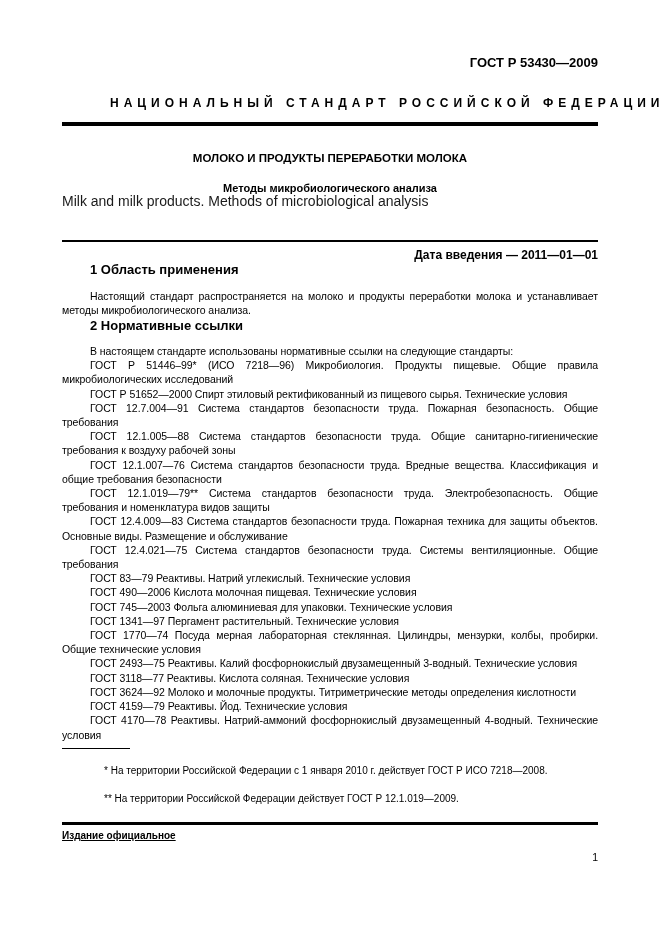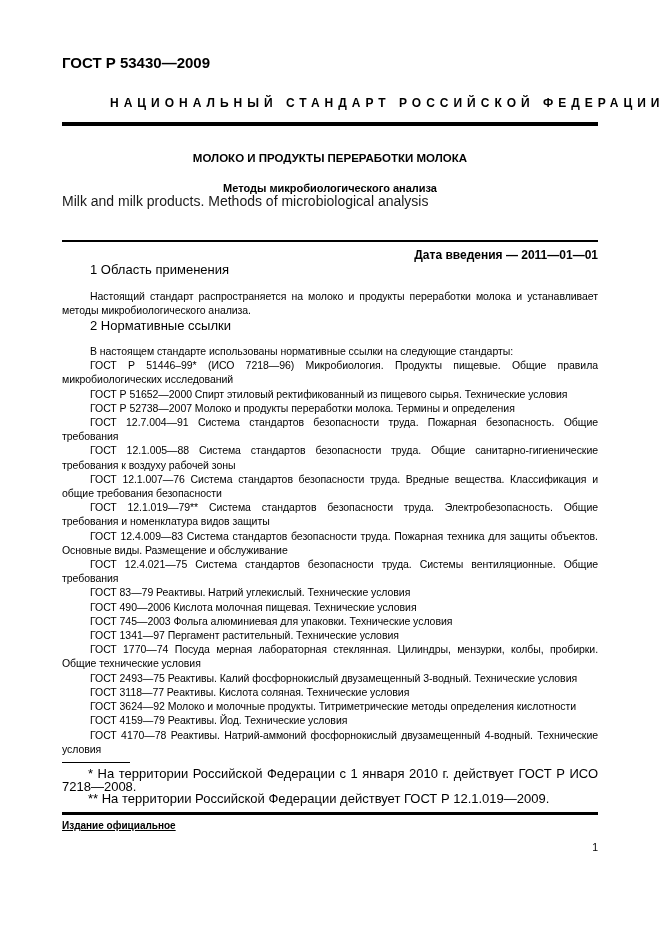--- a/index.html
+++ b/index.html
@@ -18,22 +18,23 @@
   .page {
     box-sizing: border-box;
     width: 661px;
     height: 936px;
     padding: 56px 63px 0 62px;
     position: relative;
   }
 
   
   .doc-code {
-    font-weight: bold;
-    font-size: 15px;
+    text-align: right;
+    font-weight: bold;
+    font-size: 13px;
     line-height: 14px;
   }
   .standard-type {
     margin-top: 26px;
     font-weight: bold;
     font-size: 12px;
     letter-spacing: 5px;
     white-space: nowrap;
     text-align: justify;
     text-align-last: justify;
@@ -77,21 +78,21 @@
     text-align: right;
     font-weight: bold;
     font-size: 12px;
     line-height: 13px;
   }
 
   
   h2.section-heading {
     margin: 0;
     font-size: 13px;
-    font-weight: normal;
+    font-weight: bold;
     line-height: 15px;
     text-indent: 28px;
   }
   .h-scope { margin-top: 6px; }
   .h-refs  { margin-top: 12px; }
   p.body-p {
     margin: 12px 0 0 0;
     font-size: 10.5px;
     line-height: 14.4px;
     letter-spacing: -0.05px;
@@ -113,22 +114,22 @@
 
   
   .footnote-block { margin-top: 6px; }
   .footnote-rule {
     width: 68px;
     height: 1px;
     background: #000000;
     margin-bottom: 5px;
   }
   p.footnote {
-    margin: 0;
-    font-size: 13px;
+    margin: 16px;
+    font-size: 10px;
     line-height: 12.6px;
     text-indent: 26px;
     text-align: justify;
   }
   .footer-rule {
     margin-top: 6px;
     height: 3px;
     background: #000000;
   }
   .edition-note {
@@ -170,21 +171,20 @@
 
   <p class="body-p">Настоящий стандарт распространяется на молоко и продукты переработки молока и устанавливает методы микробиологического анализа.</p>
 
   <h2 class="section-heading h-refs">2 Нормативные ссылки</h2>
 
   <p class="body-p refs-intro">В настоящем стандарте использованы нормативные ссылки на следующие стандарты:</p>
 
   <div class="ref-list">
       <p>ГОСТ Р 51446–99* (ИСО 7218—96) Микробиология. Продукты пищевые. Общие правила микробиологических исследований</p>
       <p>ГОСТ Р 51652—2000 Спирт этиловый ректификованный из пищевого сырья. Технические условия</p>
-      <p>ГОСТ Р 52738—2007 Молоко и продукты переработки молока. Термины и определения</p>
       <p>ГОСТ 12.7.004—91 Система стандартов безопасности труда. Пожарная безопасность. Общие требования</p>
       <p>ГОСТ 12.1.005—88 Система стандартов безопасности труда. Общие санитарно-гигиенические требования к воздуху рабочей зоны</p>
       <p>ГОСТ 12.1.007—76 Система стандартов безопасности труда. Вредные вещества. Классификация и общие требования безопасности</p>
       <p>ГОСТ 12.1.019—79** Система стандартов безопасности труда. Электробезопасность. Общие требования и номенклатура видов защиты</p>
       <p>ГОСТ 12.4.009—83 Система стандартов безопасности труда. Пожарная техника для защиты объектов. Основные виды. Размещение и обслуживание</p>
       <p>ГОСТ 12.4.021—75 Система стандартов безопасности труда. Системы вентиляционные. Общие требования</p>
       <p>ГОСТ 83—79 Реактивы. Натрий углекислый. Технические условия</p>
       <p>ГОСТ 490—2006 Кислота молочная пищевая. Технические условия</p>
       <p>ГОСТ 745—2003 Фольга алюминиевая для упаковки. Технические условия</p>
       <p>ГОСТ 1341—97 Пергамент растительный. Технические условия</p>

